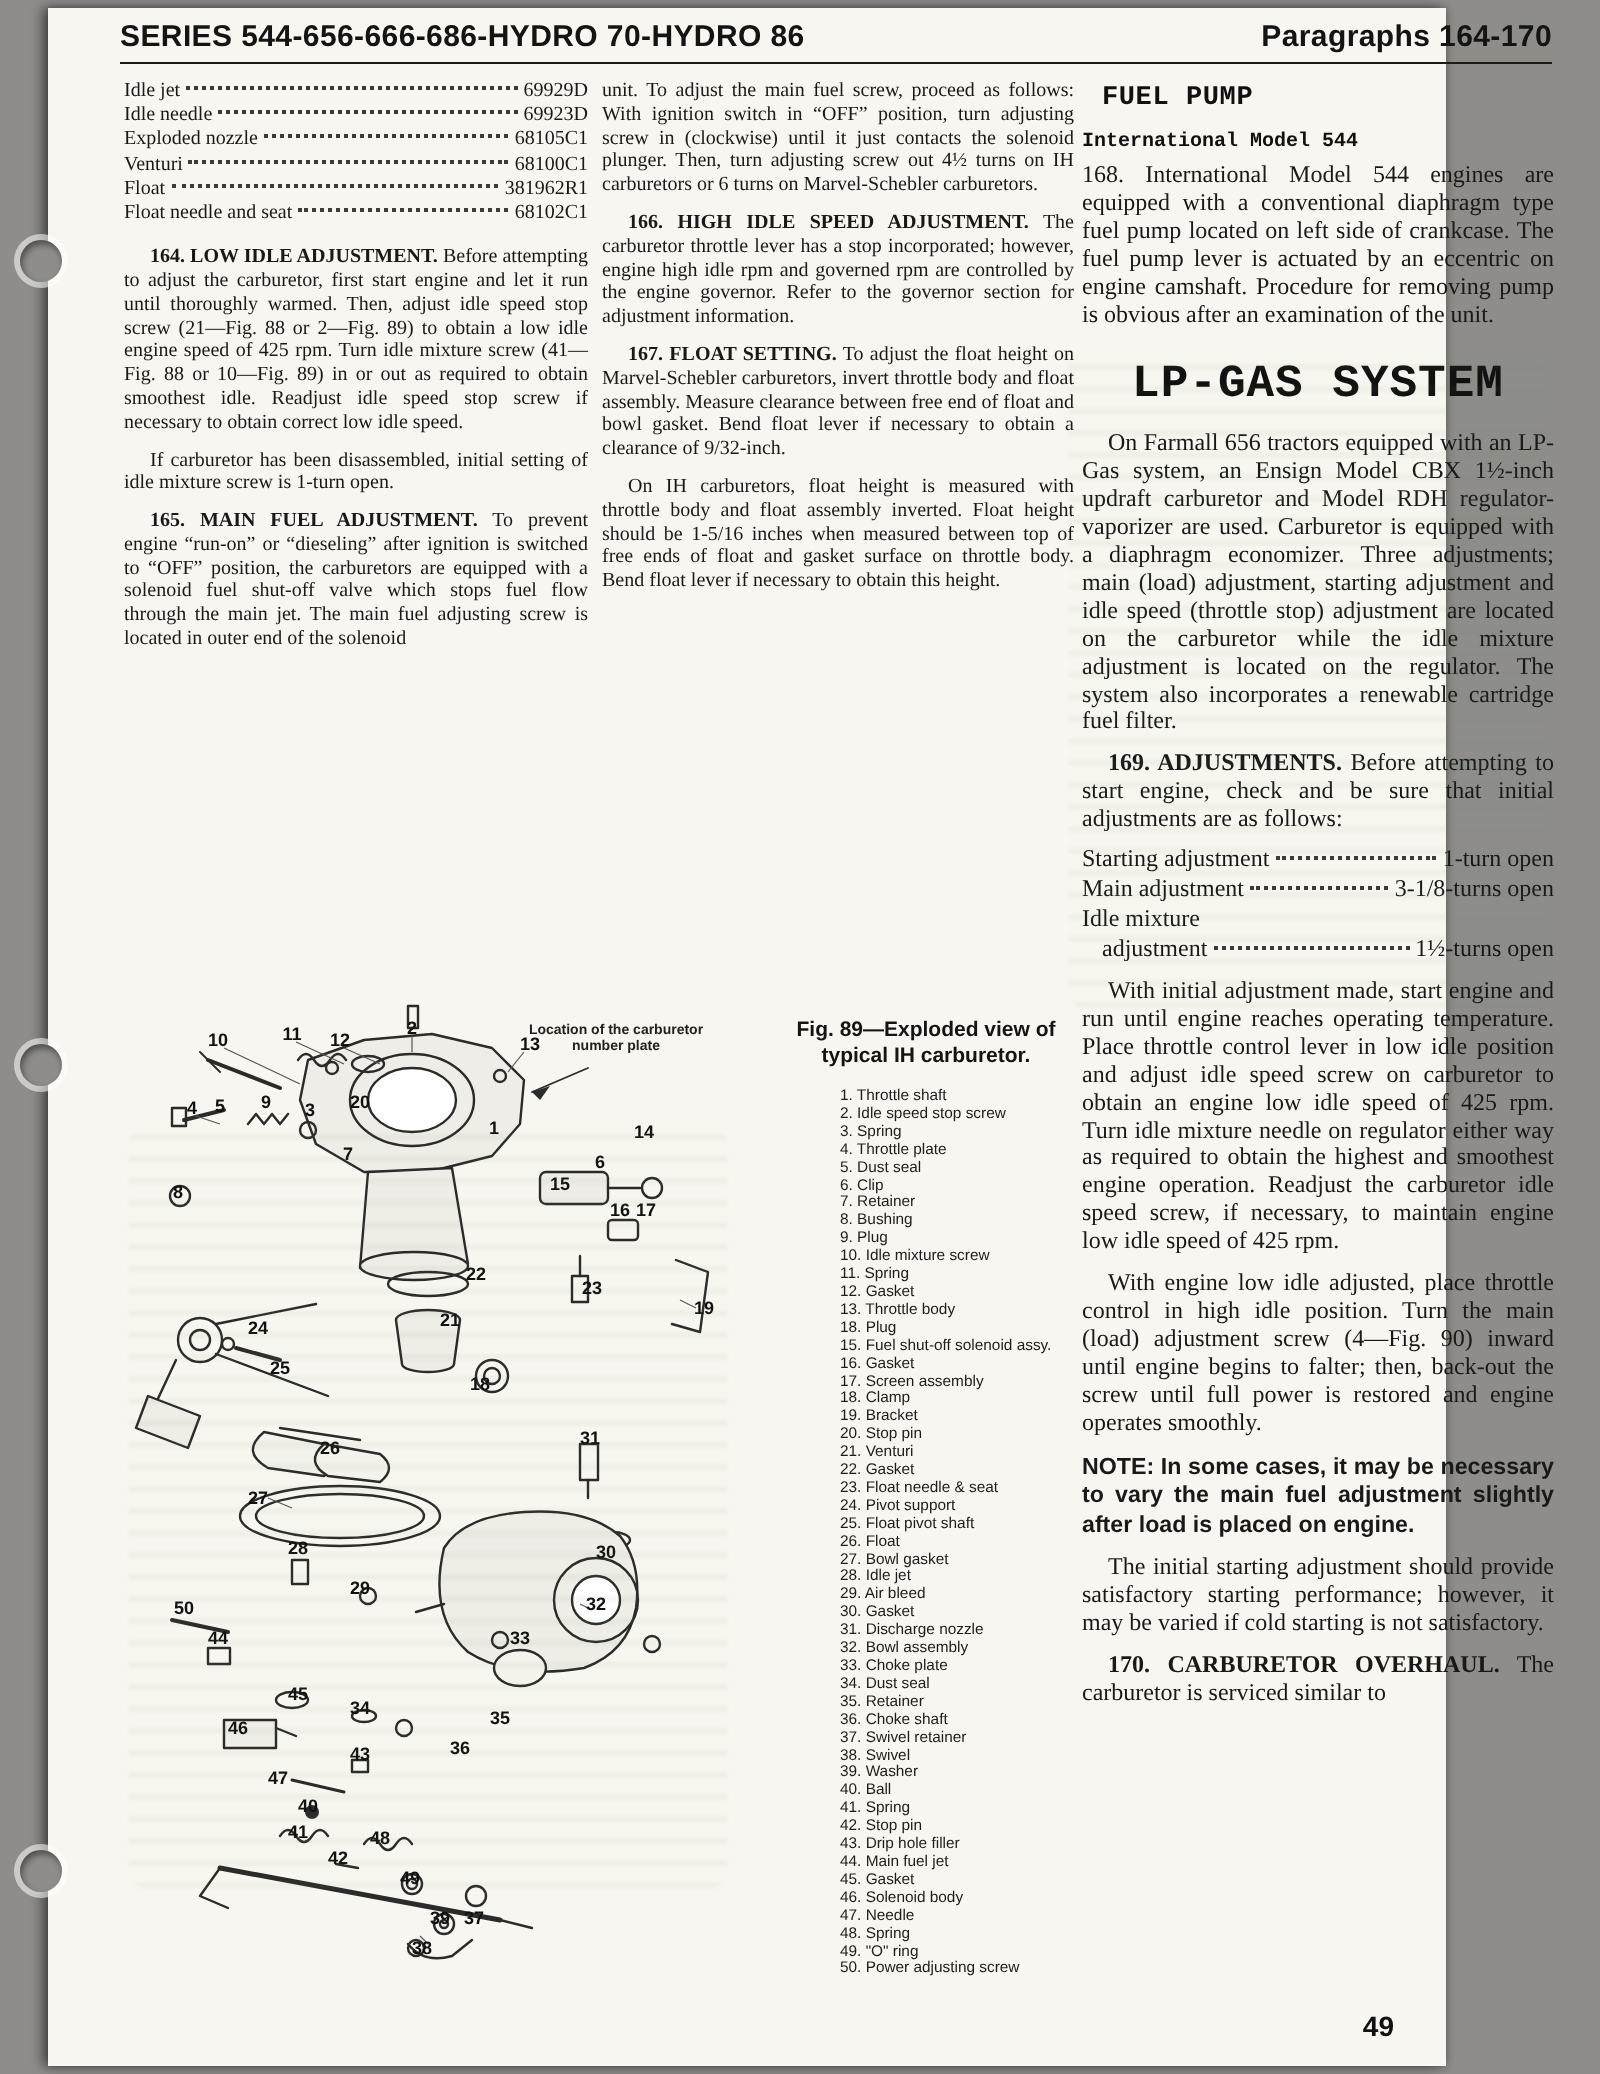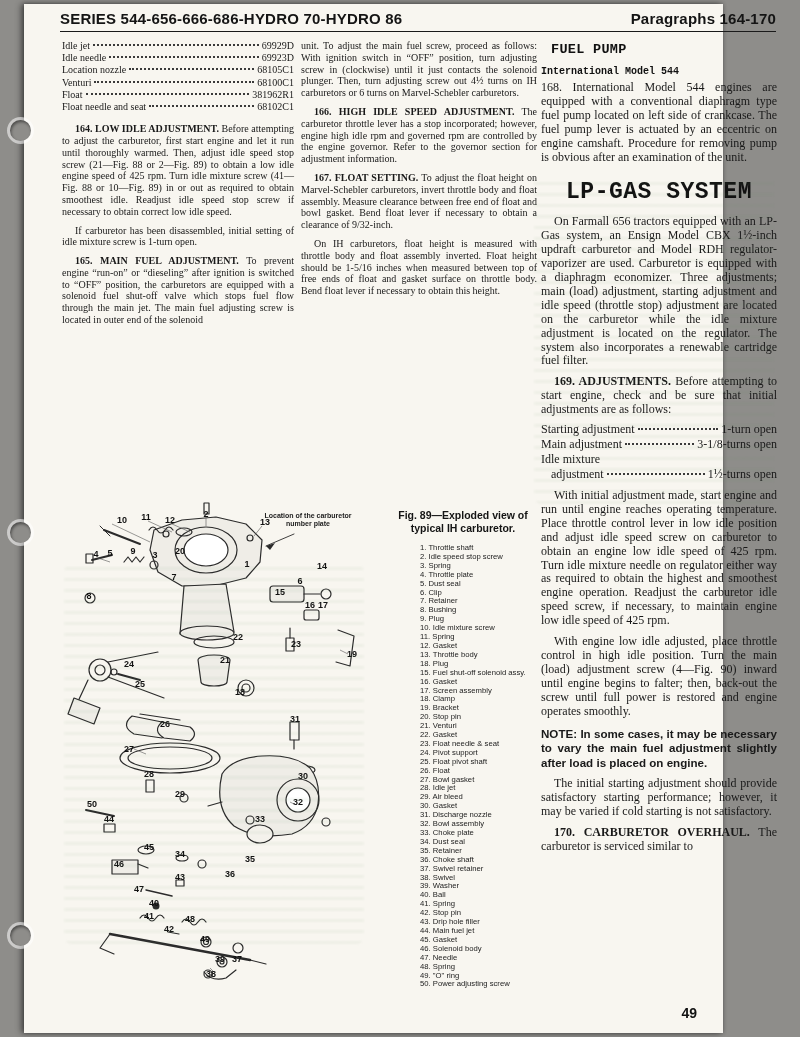--- a/index.html
+++ b/index.html
@@ -101,21 +101,21 @@
           <span class="lbl">Idle jet</span>
           <span class="dots"></span>
           <span class="val">69929D</span>
         </div>
         <div class="dotrow">
           <span class="lbl">Idle needle</span>
           <span class="dots"></span>
           <span class="val">69923D</span>
         </div>
         <div class="dotrow">
-          <span class="lbl">Location nozzle</span>
+          <span class="lbl">Exploded nozzle</span>
           <span class="dots"></span>
           <span class="val">68105C1</span>
         </div>
         <div class="dotrow">
           <span class="lbl">Venturi</span>
           <span class="dots"></span>
           <span class="val">68100C1</span>
         </div>
         <div class="dotrow">
           <span class="lbl">Float</span>
@@ -301,21 +301,21 @@
           <path d="M208,24 L200,34"></path>
         <path d="M44,56 L56,60"></path>
           <path d="M294,152 L286,148"></path>
         <path d="M80,247 L92,252"></path>
           <path d="M240,302 L236,300"></path>
         <path d="M160,470 L156,466"></path>
       </g>
     </svg>
     <div class="plate-note">Location of the carburetor number plate</div>
     <div id="diagram-callouts">
-        <span class="callout" style="left:68px;top:18px">10</span>
+        <span class="callout" style="left:55px;top:18px">10</span>
         <span class="callout" style="left:92px;top:15px">11</span>
         <span class="callout" style="left:116px;top:18px">12</span>
         <span class="callout" style="left:152px;top:12px">2</span>
         <span class="callout" style="left:211px;top:20px">13</span>
         <span class="callout" style="left:42px;top:52px">4</span>
         <span class="callout" style="left:56px;top:51px">5</span>
         <span class="callout" style="left:79px;top:49px">9</span>
         <span class="callout" style="left:101px;top:53px">3</span>
         <span class="callout" style="left:126px;top:49px">20</span>
         <span class="callout" style="left:193px;top:62px">1</span>

